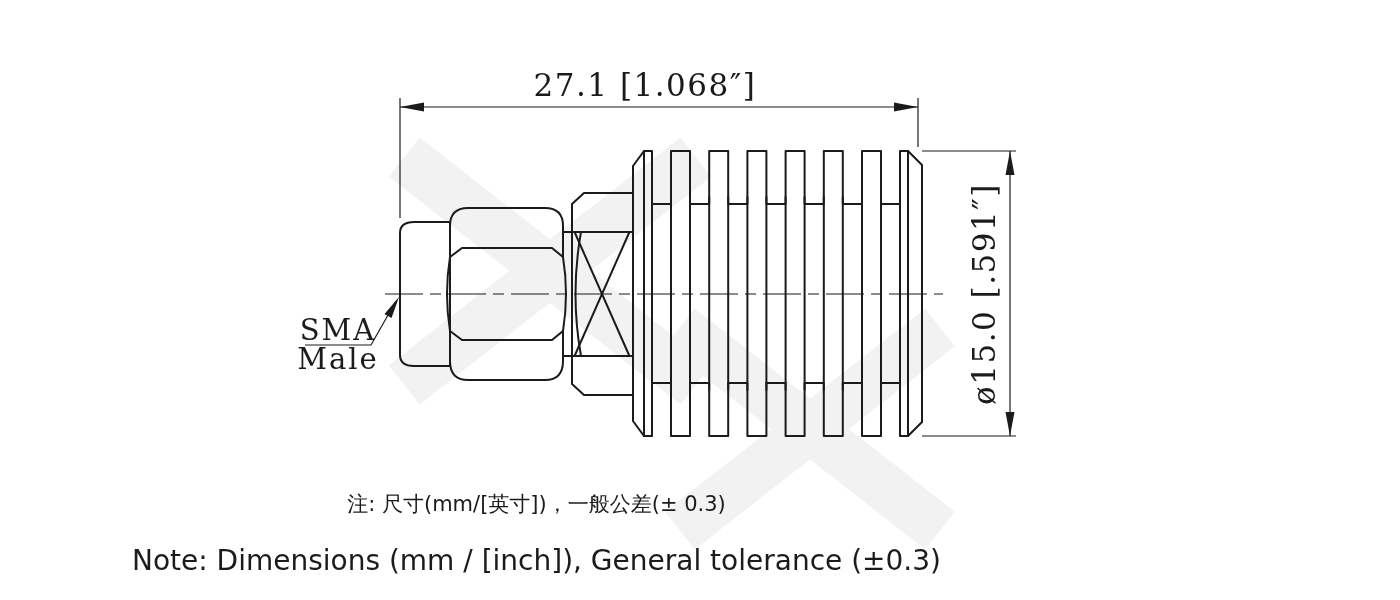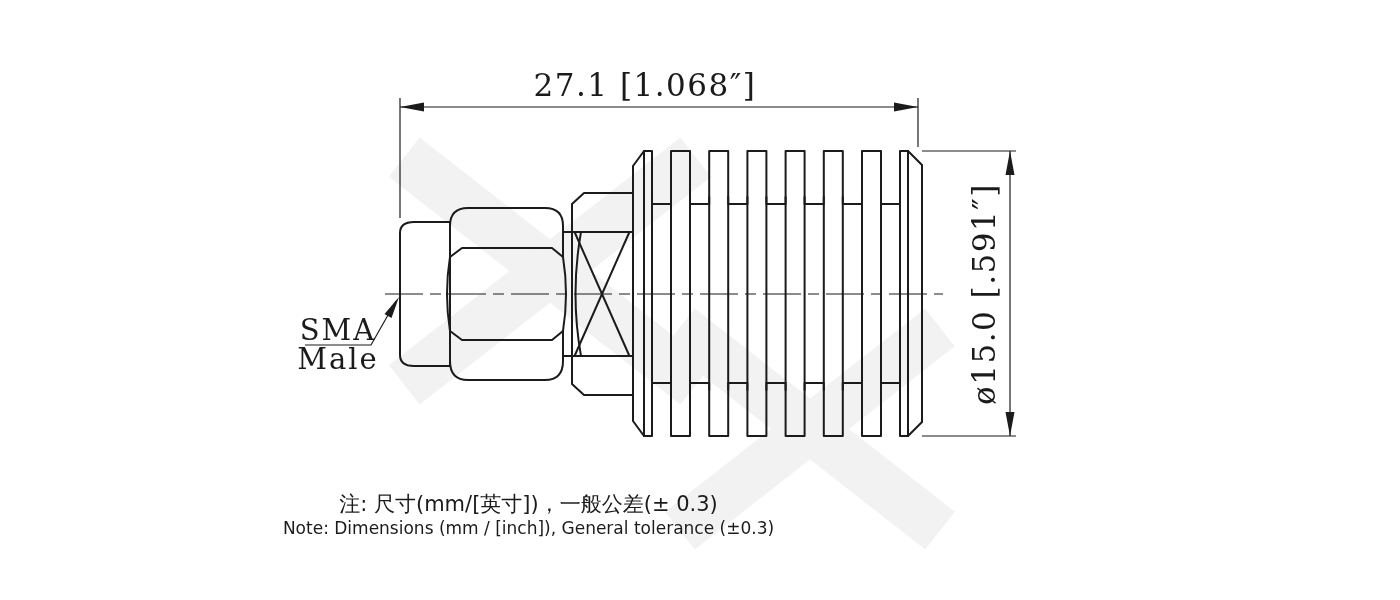--- a/index.html
+++ b/index.html
@@ -12,26 +12,26 @@
   .obj{fill:none;stroke:var(--line,#1b1b1b);stroke-width:2;stroke-linejoin:round;stroke-linecap:round;}
   .thin{fill:none;stroke:var(--line,#1b1b1b);stroke-width:1.2;}
   .center{stroke-dasharray:38 7 11 7;}
   .arrowhead{fill:var(--line,#1b1b1b);stroke:none;}
   .wm{fill:var(--watermark,#f2f2f2);stroke:none;}
   .dim-text{fill:var(--line,#1b1b1b);font-family:"DejaVu Serif","Liberation Serif",serif;
     font-size:31px;letter-spacing:1.5px;}
   .label-text{fill:var(--line,#1b1b1b);font-family:"DejaVu Serif","Liberation Serif",serif;
     font-size:29px;letter-spacing:2px;}
   .notes{
-    position:absolute;left:0;top:492px;width:1116px;box-sizing:border-box;
+    position:absolute;left:8px;top:492px;width:1116px;box-sizing:border-box;
     padding-right:59px;text-align:center;color:var(--line,#1b1b1b);
     font-family:"DejaVu Sans","Liberation Sans",sans-serif;
   }
   .note-line1{font-size:21px;line-height:1.2;}
-  .note-line2{font-size:17px;line-height:1.3;}
+  .note-line2{font-size:28px;line-height:1.3;margin-top:26px;}
 </style>
 </head>
 <body>
 
 <div class="stage">
   <svg width="1400" height="600" viewBox="0 0 1400 600">
 
     <g>
       <rect class="wm" x="365" y="246" width="370" height="50" transform="rotate(38 550 271)"></rect>
       <rect class="wm" x="365" y="246" width="370" height="50" transform="rotate(-38 550 271)"></rect>

